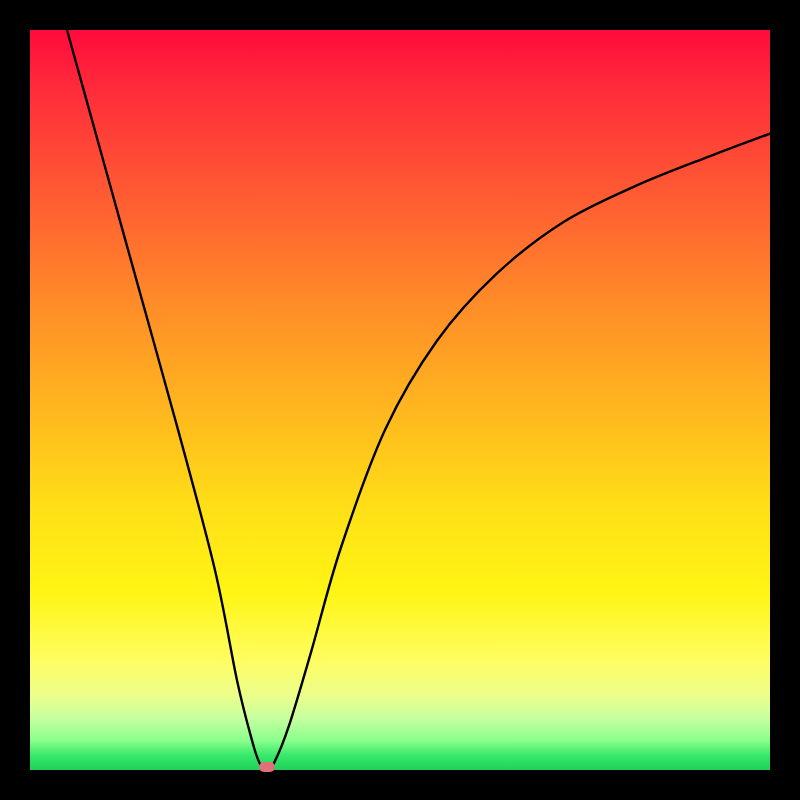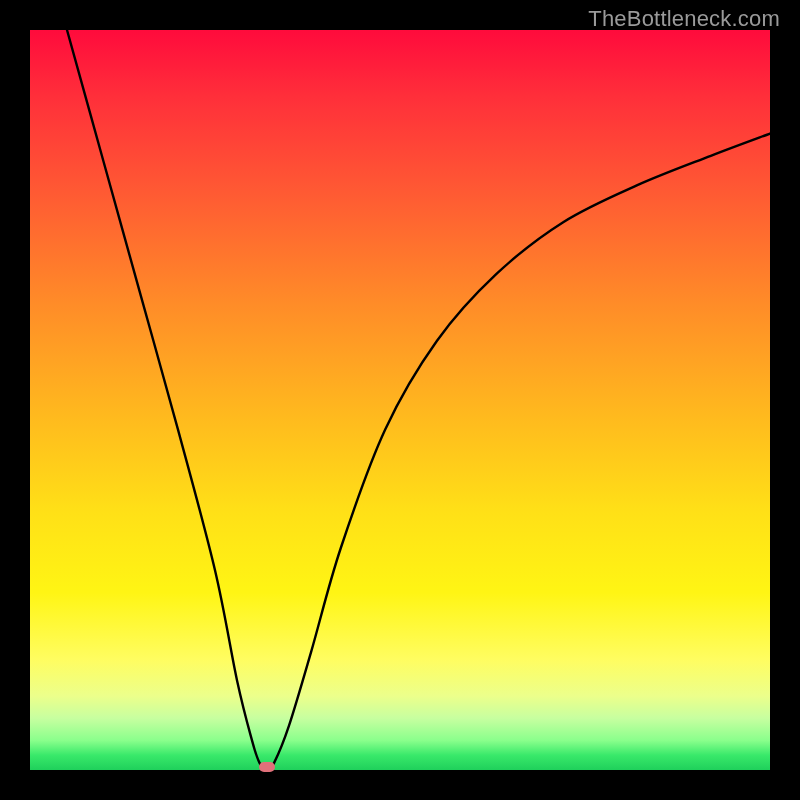--- a/index.html
+++ b/index.html
@@ -65,21 +65,20 @@
     border-radius: 6px;
     background: #e0707a;
     transform: translate(-50%, -50%);
   }
 </style>
 </head>
 <body>
 
 <div class="frame">
 
-  <div class="watermark">TheBottleneck.com</div>
 
   <div class="plot-area">
 
     <svg class="curve-layer" viewBox="0 0 740 740" preserveAspectRatio="none">
       <path d="M 37.00 0.00 C 43.17 22.20, 61.67 88.80, 74.00 133.20 C 86.33 177.60, 98.67 222.00, 111.00 266.40 C 123.33 310.80, 135.67 353.97, 148.00 399.60 C 160.33 445.23, 175.13 498.27, 185.00 540.20 C 194.87 582.13, 201.03 622.83, 207.20 651.20 C 213.37 679.57, 218.30 696.83, 222.00 710.40 C 225.70 723.97, 226.93 727.67, 229.40 732.60 C 231.87 737.53, 234.33 740.00, 236.80 740.00 C 239.27 740.00, 240.50 740.00, 244.20 732.60 C 247.90 725.20, 252.83 714.10, 259.00 695.60 C 265.17 677.10, 272.57 651.20, 281.20 621.60 C 289.83 592.00, 298.47 555.00, 310.80 518.00 C 323.13 481.00, 339.17 434.13, 355.20 399.60 C 371.23 365.07, 388.50 336.70, 407.00 310.80 C 425.50 284.90, 445.23 263.93, 466.20 244.20 C 487.17 224.47, 509.37 207.20, 532.80 192.40 C 556.23 177.60, 582.13 166.50, 606.80 155.40 C 631.47 144.30, 658.60 134.43, 680.80 125.80 C 703.00 117.17, 730.13 107.30, 740.00 103.60" fill="none" stroke="#000000" stroke-width="2.4" stroke-linejoin="round" stroke-linecap="round"></path>
     </svg>
 
     <div class="marker" style="left: 236.8px; top: 737px; background: rgb(224, 112, 122);"></div>
 
   </div>

